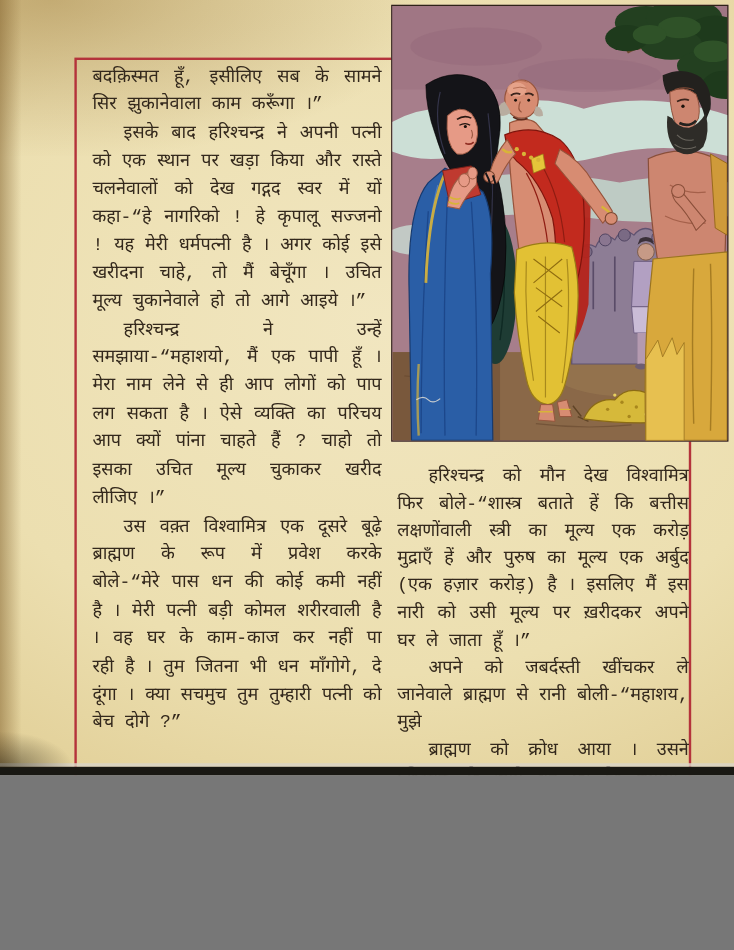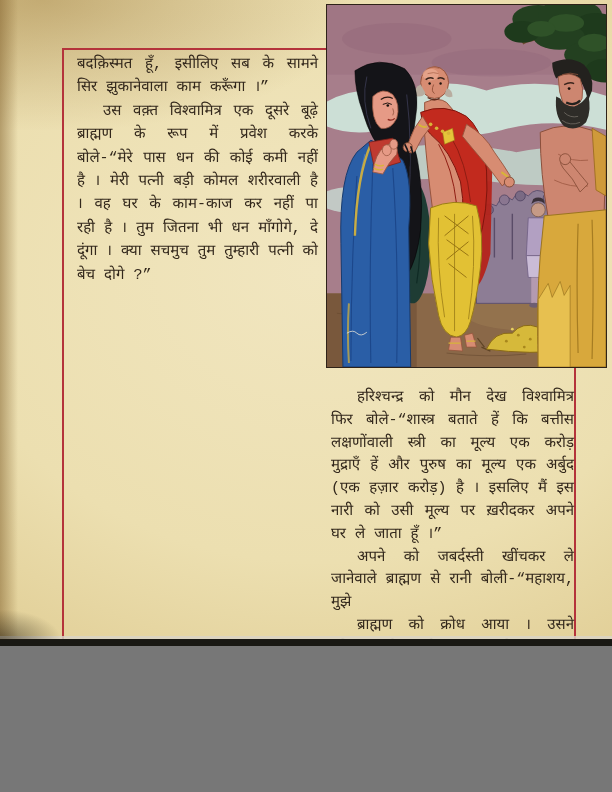--- a/index.html
+++ b/index.html
@@ -41,20 +41,22 @@
 <body>
 
 <div class="page">
   <div class="corner-tl"></div>
   <div class="paper-shade-left"></div>
 
   <div class="redbox"></div>
 
   <div class="col col-left">
     <p class="cont">बदक़िस्मत हूँ, इसीलिए सब के सामने सिर झुकानेवाला काम करूँगा ।”</p>
+    <p>इसके बाद हरिश्चन्द्र ने अपनी पत्नी को एक स्थान पर खड़ा किया और रास्ते चलनेवालों को देख गद्गद स्वर में यों कहा-“हे नागरिको ! हे कृपालू सज्जनो ! यह मेरी धर्मपत्नी है ।  अगर कोई इसे खरीदना चाहे, तो मैं बेचूँगा ।  उचित मूल्य चुकानेवाले हो तो आगे आइये ।”</p>
+    <p>हरिश्चन्द्र ने उन्हें समझाया-“महाशयो, मैं एक पापी हूँ ।  मेरा नाम लेने से ही आप लोगों को पाप लग सकता है ।  ऐसे व्यक्ति का परिचय आप क्यों पांना चाहते हैं ? चाहो तो इसका उचित मूल्य चुकाकर खरीद लीजिए ।”</p>
     <p>उस वक़्त विश्वामित्र एक दूसरे बूढ़े ब्राह्मण के रूप में प्रवेश करके बोले-“मेरे पास धन की कोई कमी नहीं है ।  मेरी पत्नी बड़ी कोमल शरीरवाली है ।  वह घर के काम-काज कर नहीं पा रही है ।  तुम जितना भी धन माँगोगे, दे दूंगा ।  क्या सचमुच तुम तुम्हारी पत्नी को बेच दोगे ?”</p>
   </div>
 
   <div class="col col-right">
     <p>हरिश्चन्द्र को मौन देख विश्वामित्र फिर बोले-“शास्त्र बताते हें कि बत्तीस लक्षणोंवाली स्त्री का मूल्य एक करोड़ मुद्राएँ हें और पुरुष का मूल्य एक अर्बुद (एक हज़ार करोड़) है ।  इसलिए मैं इस नारी को उसी मूल्य पर ख़रीदकर अपने घर ले जाता हूँ ।”</p>
     <p>अपने को जबर्दस्ती खींचकर ले जानेवाले ब्राह्मण से रानी बोली-“महाशय, मुझे</p>
     <p>ब्राह्मण को क्रोध आया ।  उसने हरिश्चन्द्र के आगे धन का ढेर लगाया, तब शैब्या से बोला-“अब तुम मेरी हो, चलो, मेरे साथ !” यह कहते उसके बाल पकड़कर खींचा ।</p>
   </div>
 
   <div class="illo" role="img" aria-label="An old brahmin (Vishwamitra in disguise) in a yellow dhoti and red shawl seizes the long hair of queen Shaibya, who stands in a blue sari with hands clasped; bearded Harishchandra looks on at right; a crowd watches under a tree and a heap of gold coins lies on the ground.">

